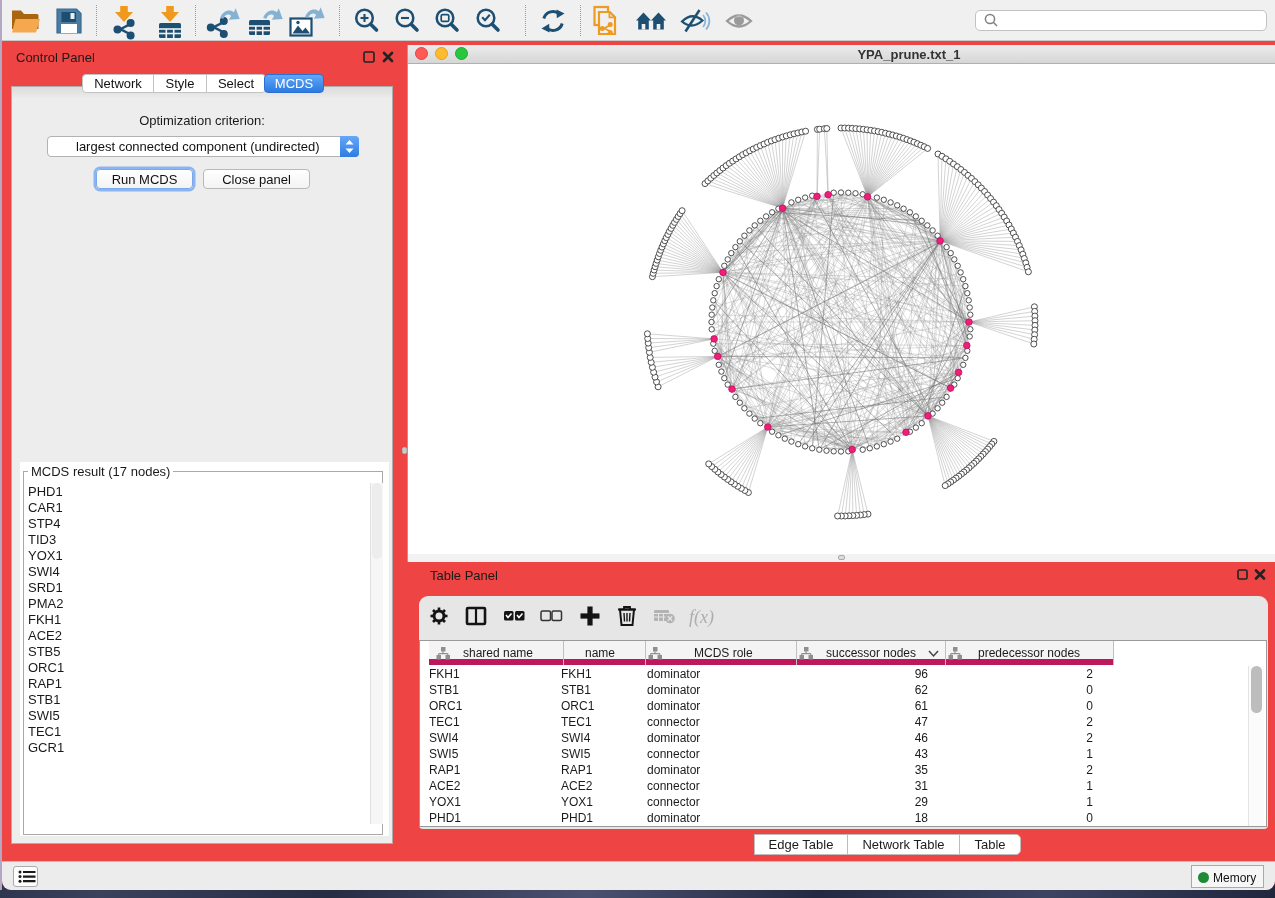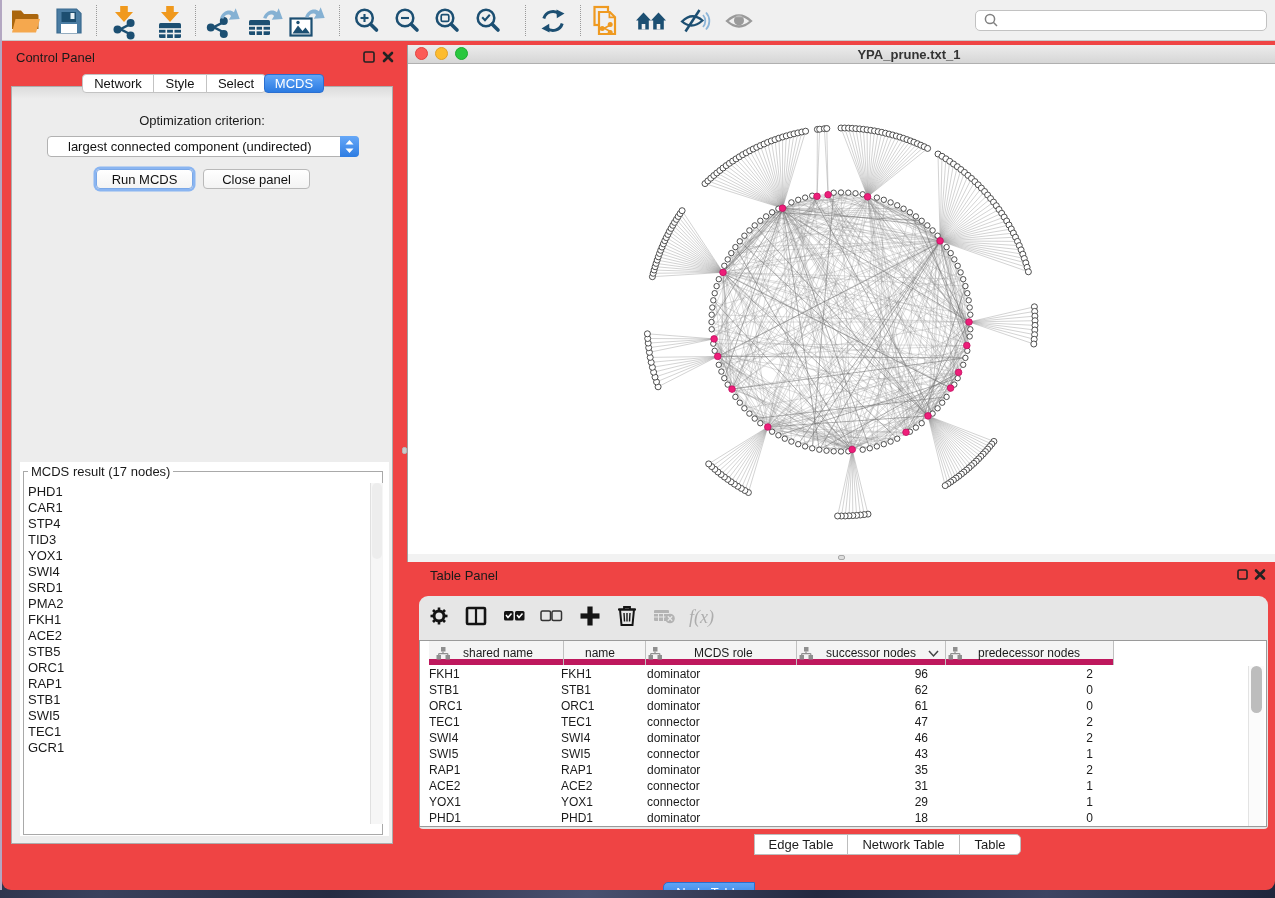--- a/index.html
+++ b/index.html
@@ -14,21 +14,21 @@
   .sep { position:absolute; top:5px; height:31px; width:0; border-left:1px dotted #9a9a9a; }
   #searchbox { position:absolute; left:973px; top:10px; width:292px; height:21px; background:#fff; border:1px solid #c2c2c2; border-radius:5px; }
   
   #cptitle { position:absolute; left:14px; top:50px; font-size:13px; color:#1a1a1a; }
   #cpbox { position:absolute; left:9px; top:86px; width:382px; height:758px; border:1px solid #adadad; background:#ededed; }
   #cpbox:before { content:""; position:absolute; left:0; top:0; width:100%; height:12px; background:linear-gradient(#dcdcdc,#ededed); }
   .tabseg { position:absolute; top:74px; height:19px; box-sizing:border-box; background:#fff; border:1px solid #c3c3c3; font-size:13px; color:#111; text-align:center; line-height:17px; }
   #tabmcds { position:absolute; left:262px; top:74px; width:60px; height:19px; box-sizing:border-box; border-radius:4px; color:#fff; font-size:13px; text-align:center; line-height:18px;
      background:linear-gradient(#62a6f7,#2b7be2); border:1px solid #2b6fd0; }
   #optlabel { position:absolute; left:0px; top:113px; width:400px; text-align:center; font-size:13px; color:#1a1a1a; }
-  #dropdown { position:absolute; left:45px; top:136px; width:312px; height:21px; background:#fff; border:1px solid #b2b2b2; border-radius:4px; font-size:13px; color:#111; line-height:19px; padding-left:20px; }
+  #dropdown { position:absolute; left:45px; top:136px; width:312px; height:21px; background:#fff; border:1px solid #b2b2b2; border-radius:4px; font-size:13px; color:#111; line-height:19px; padding-left:28px; }
   #ddbtn { position:absolute; right:-1px; top:-1px; width:19px; height:21px; border-radius:0 4px 4px 0; background:linear-gradient(#66a8f8,#2d7ce2); }
   .btn { position:absolute; top:169px; height:20px; background:linear-gradient(#ffffff,#f3f3f3); border:1px solid #b9b9b9; border-radius:4px; font-size:13px; color:#111; text-align:center; line-height:19px; }
   #runbtn { left:94px; width:97px; box-shadow:0 0 0 2.5px #8ab5f1; border-color:#7aa8e8;text-align:center; }
   #closebtn { left:201px; width:107px; }
   #mcdswhite { position:absolute; left:18px; top:462px; width:369px; height:374px; background:#fff; }
   #mcdsborder { position:absolute; left:3px; top:9px; width:360px; height:364px; border:1px solid #a9a9a9; }
   #mcdslegend { position:absolute; left:8px; top:2px; background:#fff; padding:0 3px; font-size:13px; color:#1a1a1a; }
   #mcdslist { position:absolute; left:8px; top:22px; font-size:13px; color:#1a1a1a; line-height:16px; }
   #mcdssb { position:absolute; right:6px; top:21px; width:13px; height:341px; background:#f6f6f6; border-left:1px solid #e0e0e0; }
   #mcdssb:before { content:""; position:absolute; left:1px; top:0px; width:10px; height:76px; background:#ededed; border-radius:5px; }
@@ -1261,13 +1261,29 @@
 <div class="rowtext" style="left:141px;top:169px">PHD1</div>
 <div class="rowtext" style="left:227px;top:169px">dominator</div>
 <div class="rowtext" style="left:408px;top:169px;width:100px;text-align:right">18</div>
 <div class="rowtext" style="left:579px;top:169px;width:94px;text-align:right">0</div>
  <div id="tsb"></div>
 </div>
 <div class="btab" id="btab1">Node Table</div>
 <div class="btab" id="btab2">Edge Table</div>
 <div class="btab" id="btab3">Network Table</div>
 <div class="btab" id="btab4">Table</div>
+<div id="statusbar">
+ <div id="listbtn"><svg width="27" height="19">
+  <g stroke="#1a1a1a" stroke-width="2.2">
+            <line x1="9" y1="5" x2="21.5" y2="5"></line>
+            <line x1="9" y1="9.6" x2="21.5" y2="9.6"></line>
+            <line x1="9" y1="14.2" x2="21.5" y2="14.2"></line>
+          </g>
+  <g fill="#1a1a1a">
+            <circle cx="6" cy="5" r="1.5"></circle>
+            <circle cx="6" cy="9.6" r="1.5"></circle>
+            <circle cx="6" cy="14.2" r="1.5"></circle>
+          </g>
+        </svg>
+ </div>
+ <div id="membtn"><span style="display:inline-block;width:11px;height:11px;border-radius:50%;background:#1d8c35;margin:6px 4px -1px 6px;"></span>Memory</div>
+</div>
 </div>
 
 </body></html>

